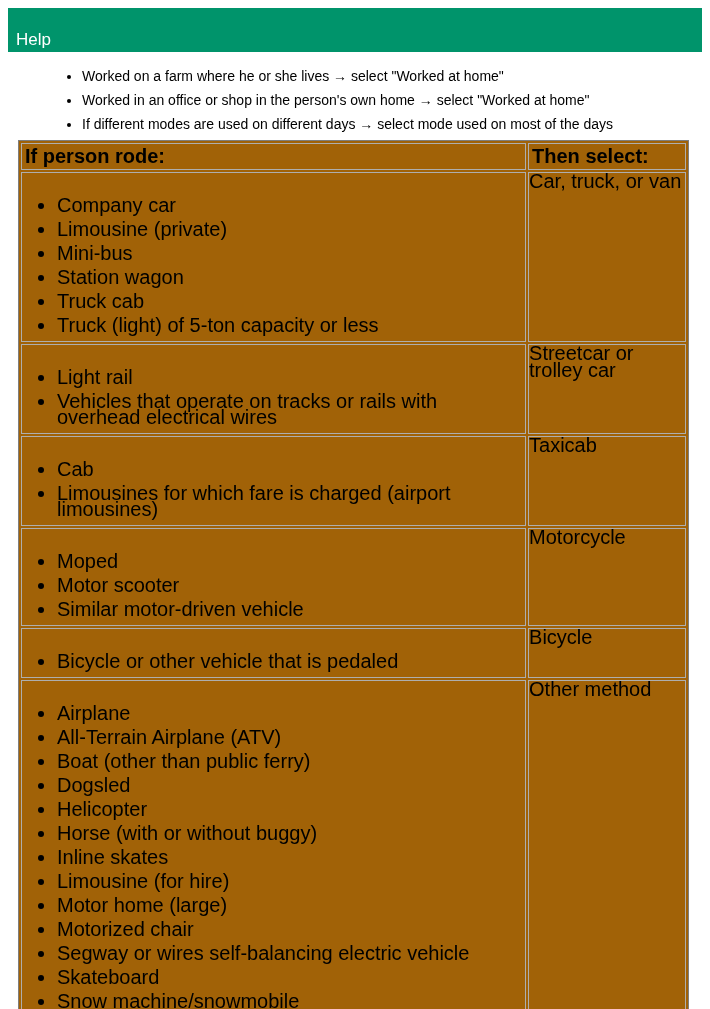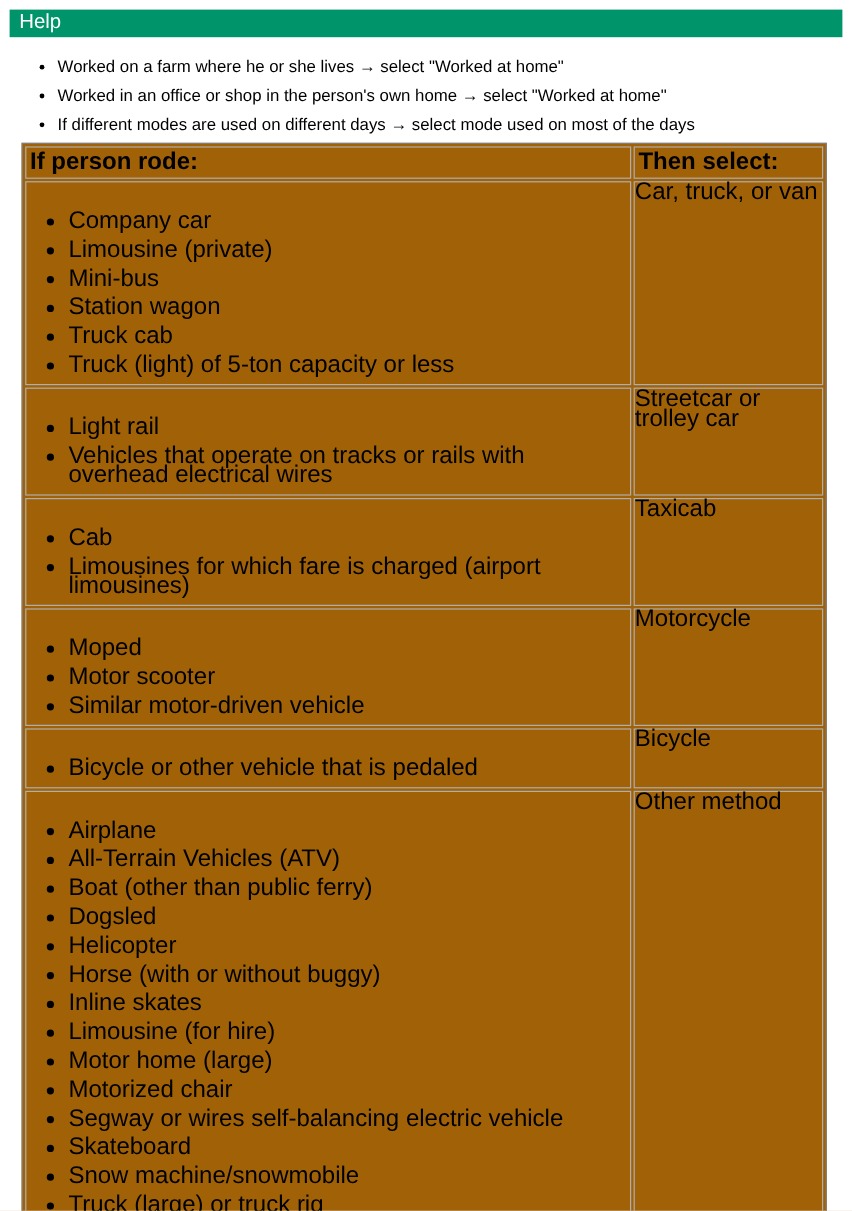--- a/index.html
+++ b/index.html
@@ -15,32 +15,33 @@
     height: 1009px;
     padding: 8px;
     background: #ffffff;
   }
   
   .header-bar {
     background: #00946b;
     color: #ffffff;
     font-size: 17px;
     line-height: 20px;
-    padding: 0 8px;
-    height: 23px;
+    padding: 22px 8px;
+    height: 42px;
   }
   
   ul.intro-list {
     margin: 16px 0 0 0;
     padding-left: 40px;
     font-size: 14px;
   }
   ul.intro-list li {
     line-height: 16px;
     margin-bottom: 8px;
+    margin-left: 34px;
   }
   
   table.help-table {
     table-layout: fixed;
     width: 671px;
     margin: 7px 0 0 10px;
     border-collapse: separate;
     border-spacing: 2px;
     border: 1px solid #7e7e7e;
     background: #a16207;
@@ -154,21 +155,21 @@
             <ul>
               <li>Bicycle or other vehicle that is pedaled</li>
             </ul>
           </td>
           <td class="cell-select">Bicycle</td>
         </tr>
         <tr>
           <td class="cell-vehicles">
             <ul>
               <li>Airplane</li>
-              <li>All-Terrain Vehicles (ATV)</li>
+              <li>All-Terrain Airplane (ATV)</li>
               <li>Boat (other than public ferry)</li>
               <li>Dogsled</li>
               <li>Helicopter</li>
               <li>Horse (with or without buggy)</li>
               <li>Inline skates</li>
               <li>Limousine (for hire)</li>
               <li>Motor home (large)</li>
               <li>Motorized chair</li>
               <li>Segway or wires self-balancing electric vehicle</li>
               <li>Skateboard</li>

